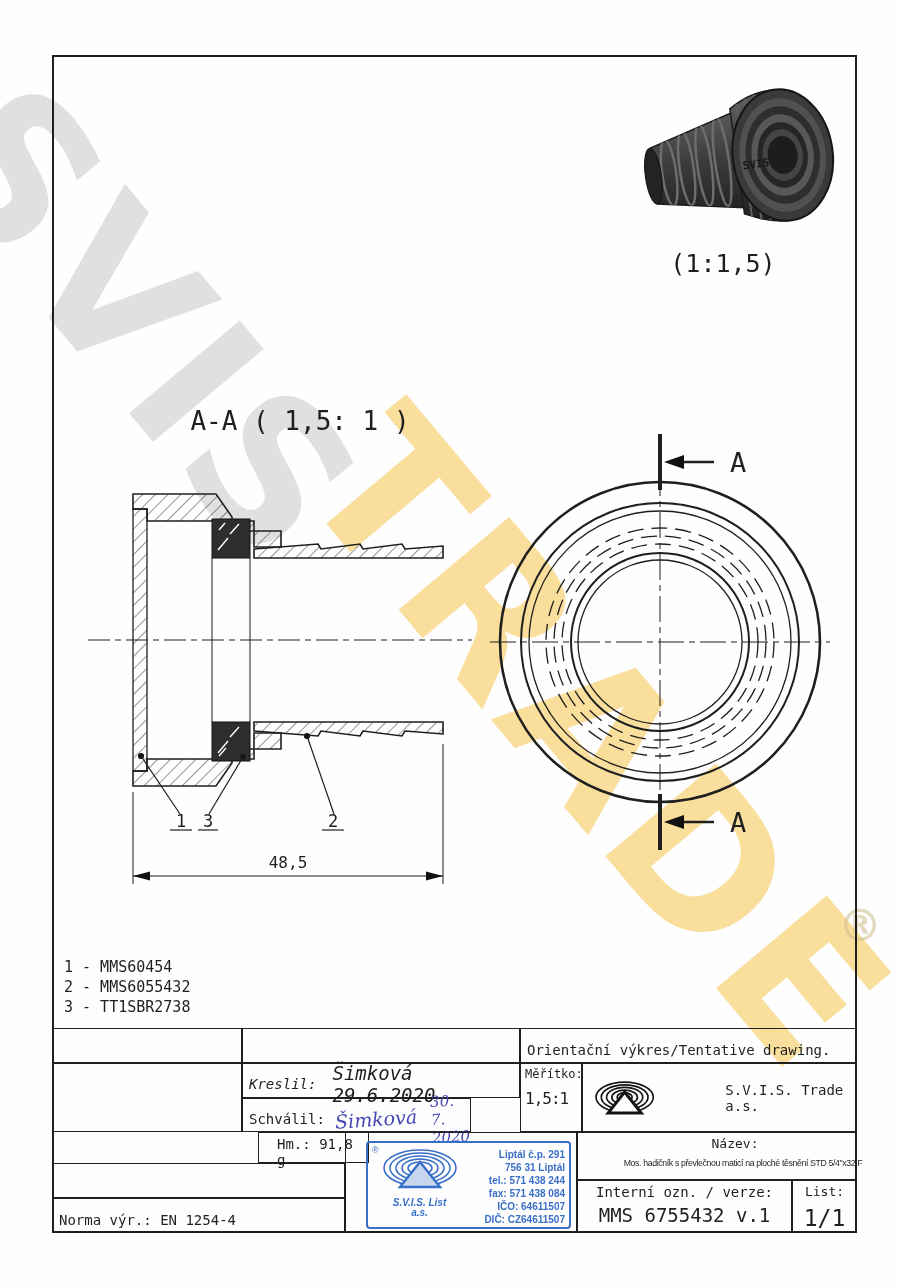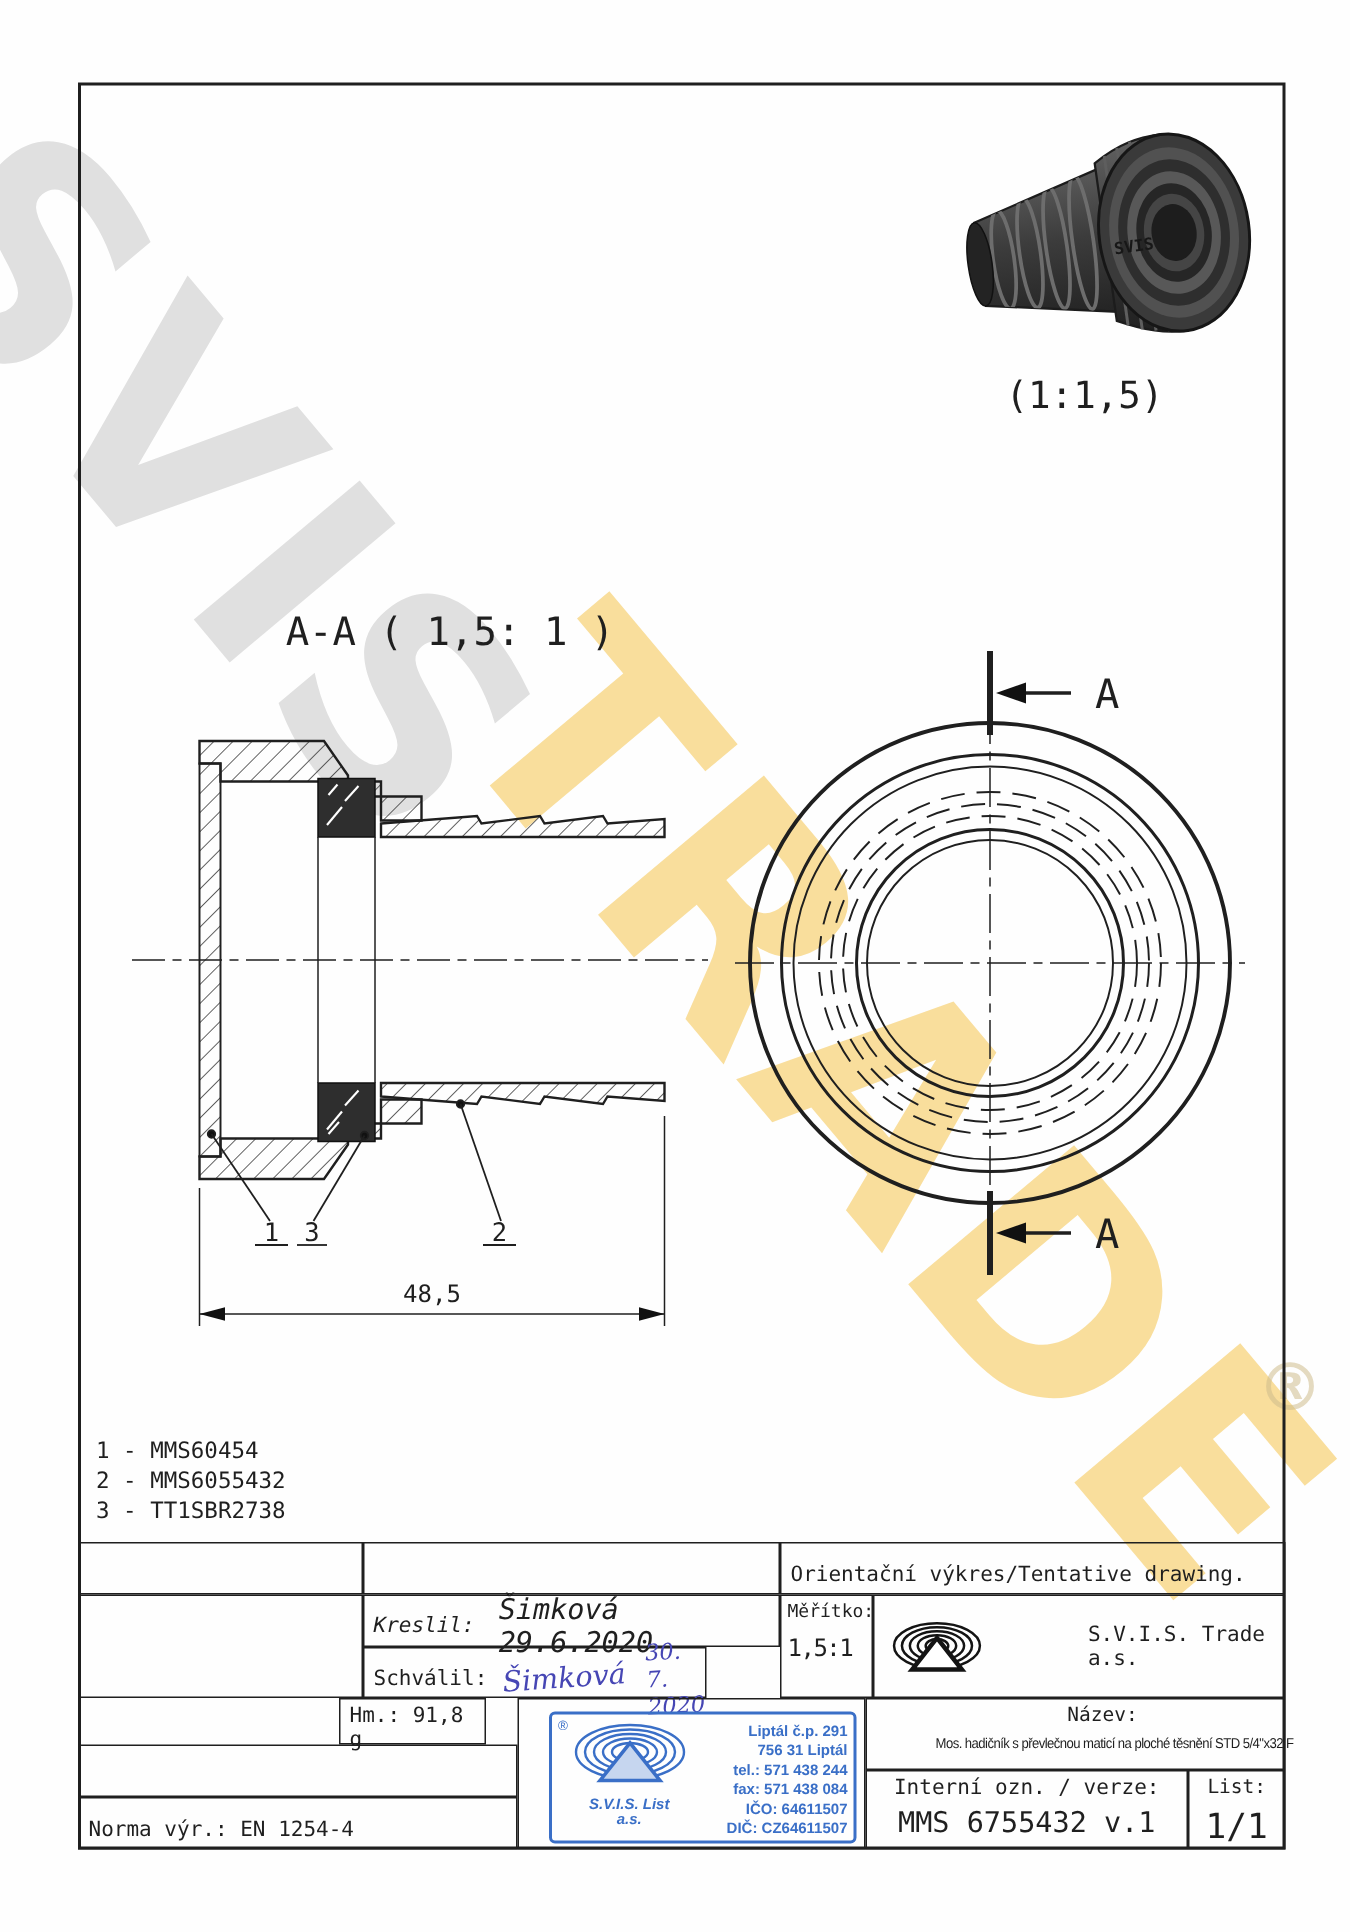--- a/index.html
+++ b/index.html
@@ -225,21 +225,21 @@
           <ellipse cx="42" cy="25" rx="24" ry="13"></ellipse>
           <ellipse cx="42" cy="25" rx="17" ry="9.5"></ellipse>
           <ellipse cx="42" cy="25" rx="10" ry="6"></ellipse>
         </g>
         <path d="M20,46 L42,18 L64,46 Z" fill="#fff" stroke="#141414" stroke-width="4"></path>
       </svg>
       <span style="font-size:14px;margin-left:22px;">S.V.I.S. Trade a.s.</span>
     </div>
   </div>
 
-  <div class="cell" style="left:174px;top:104px;width:98px;height:31px;">
+  <div class="cell" style="left:206px;top:104px;width:111px;height:31px;padding-left:12px;">
     <div class="row-c pad lbl">
         <span>Hm.: 91,8 g</span>
       </div>
   </div>
   <div class="cell" style="left:0;top:135px;width:293px;height:35px;"></div>
   <div class="cell" style="left:0;top:170px;width:293px;height:35px;">
     <div class="row-c pad lbl">
         <span>Norma výr.: EN 1254-4</span>
       </div>
   </div>

